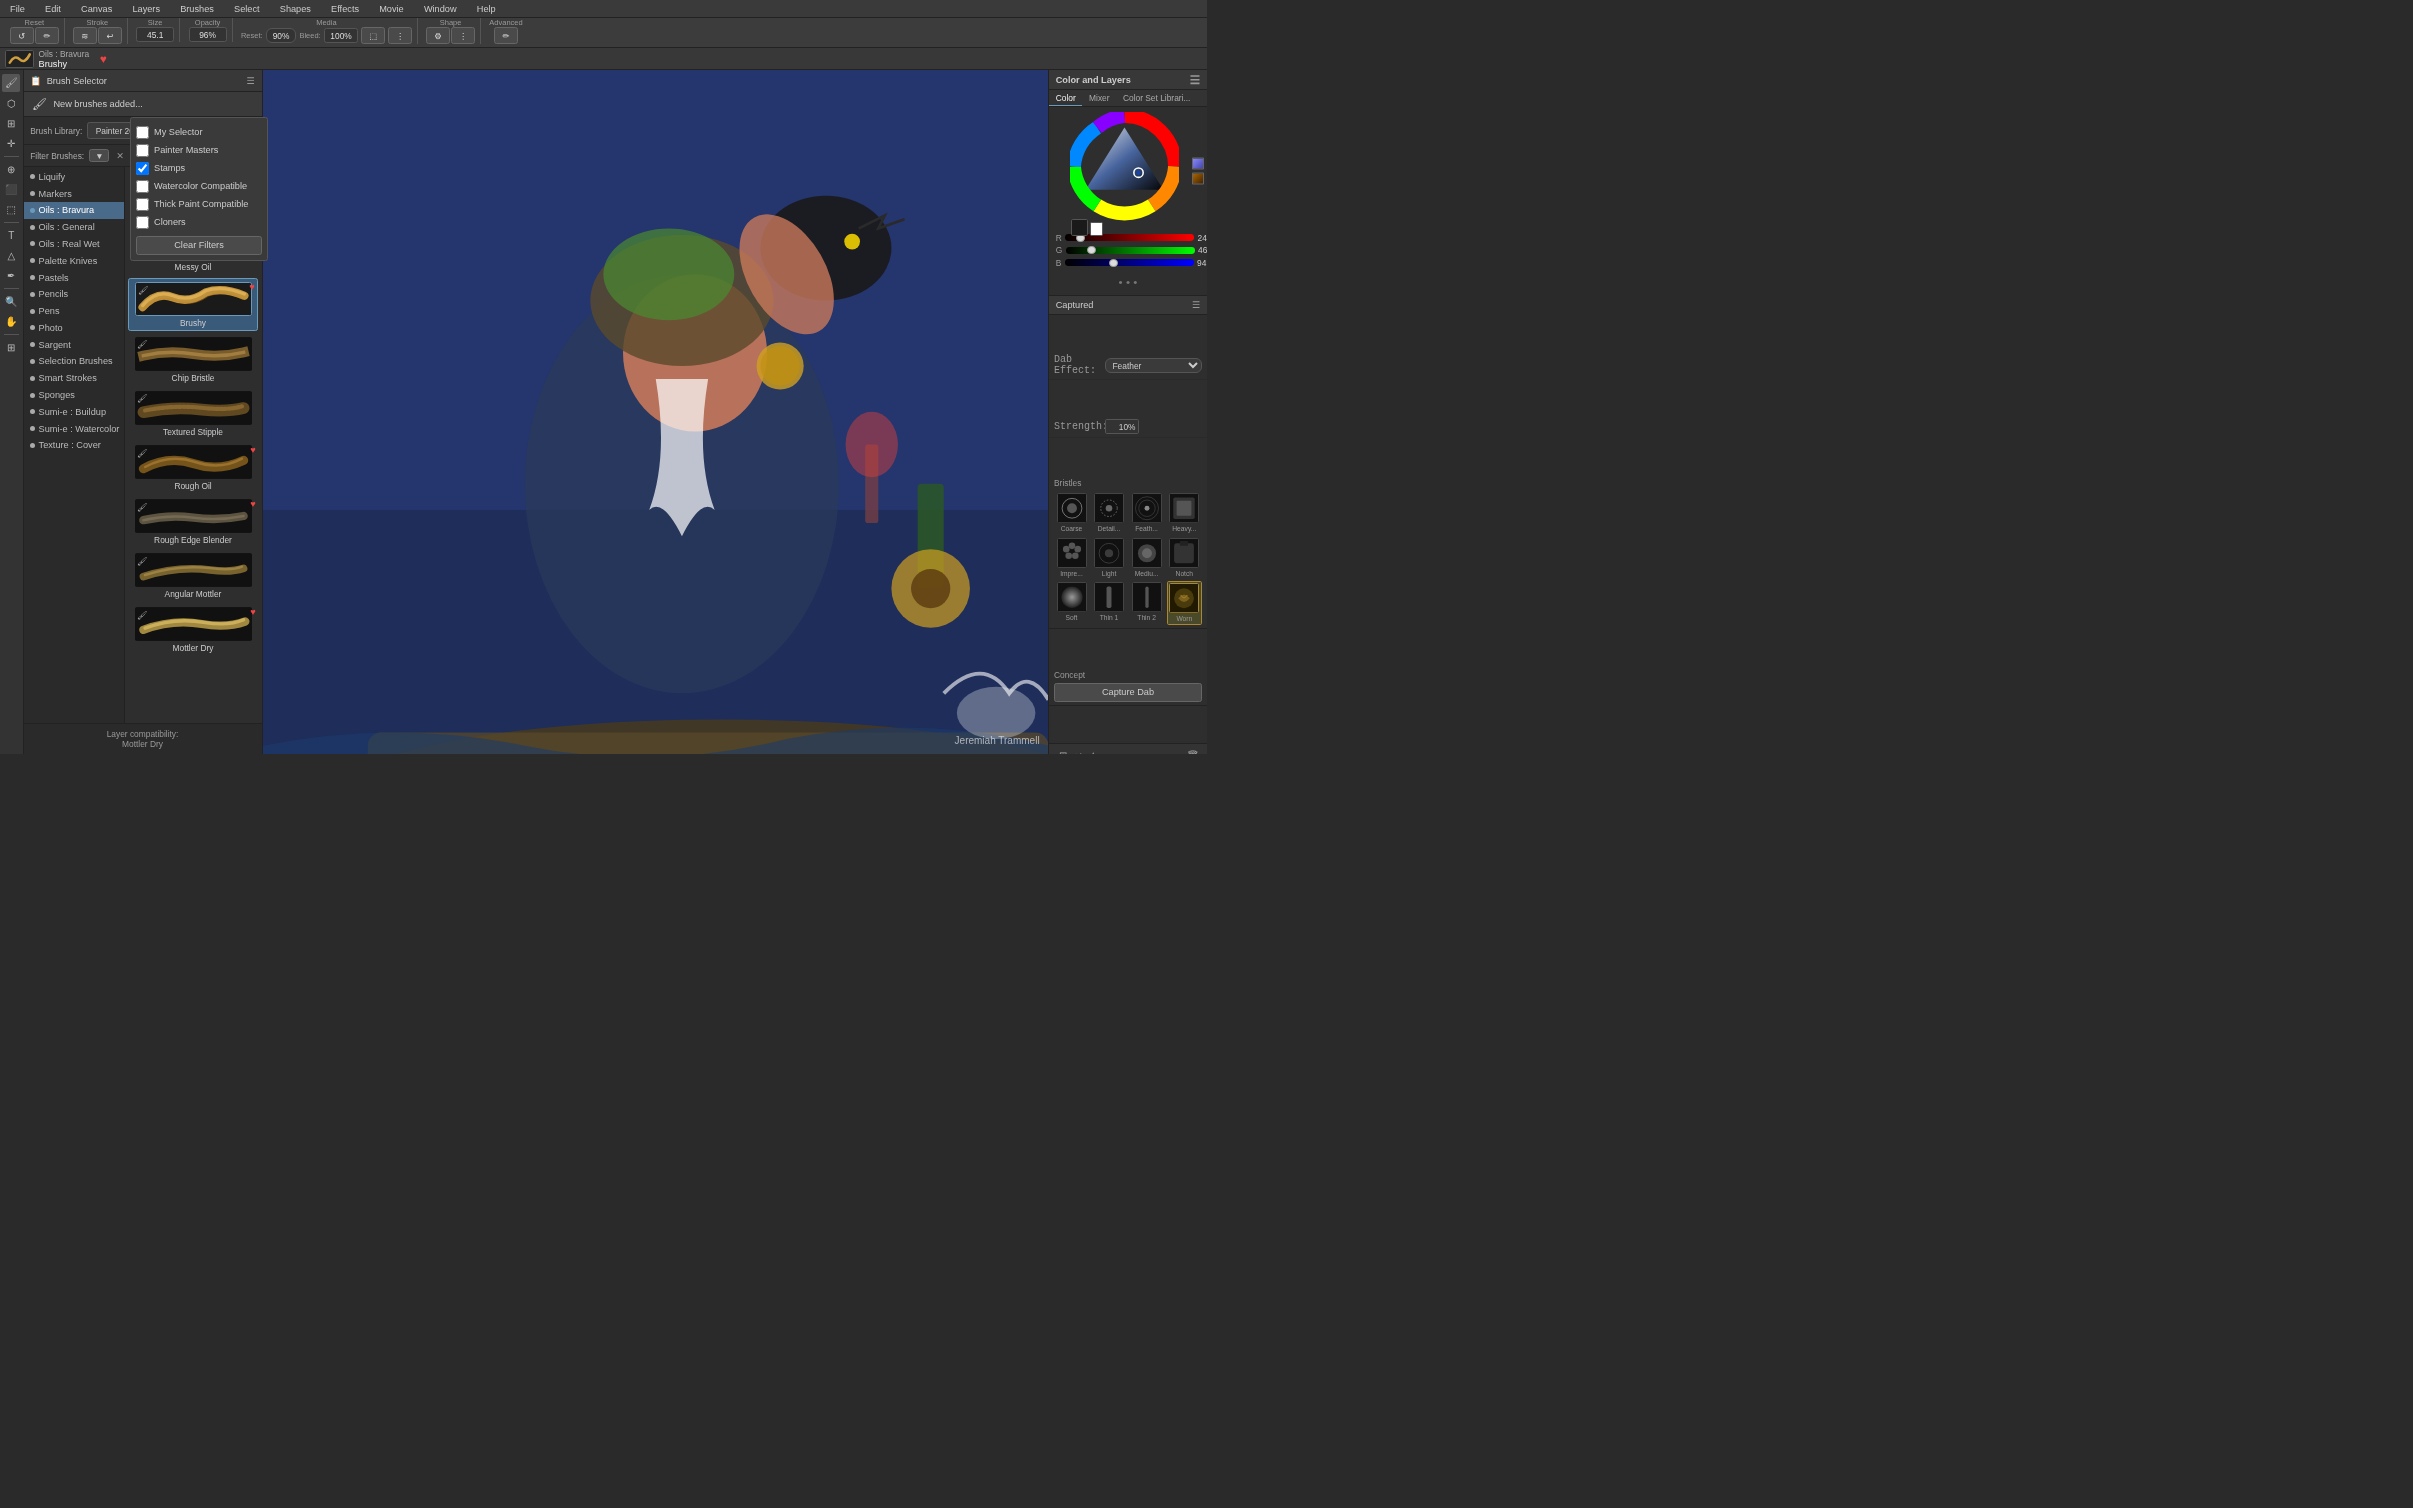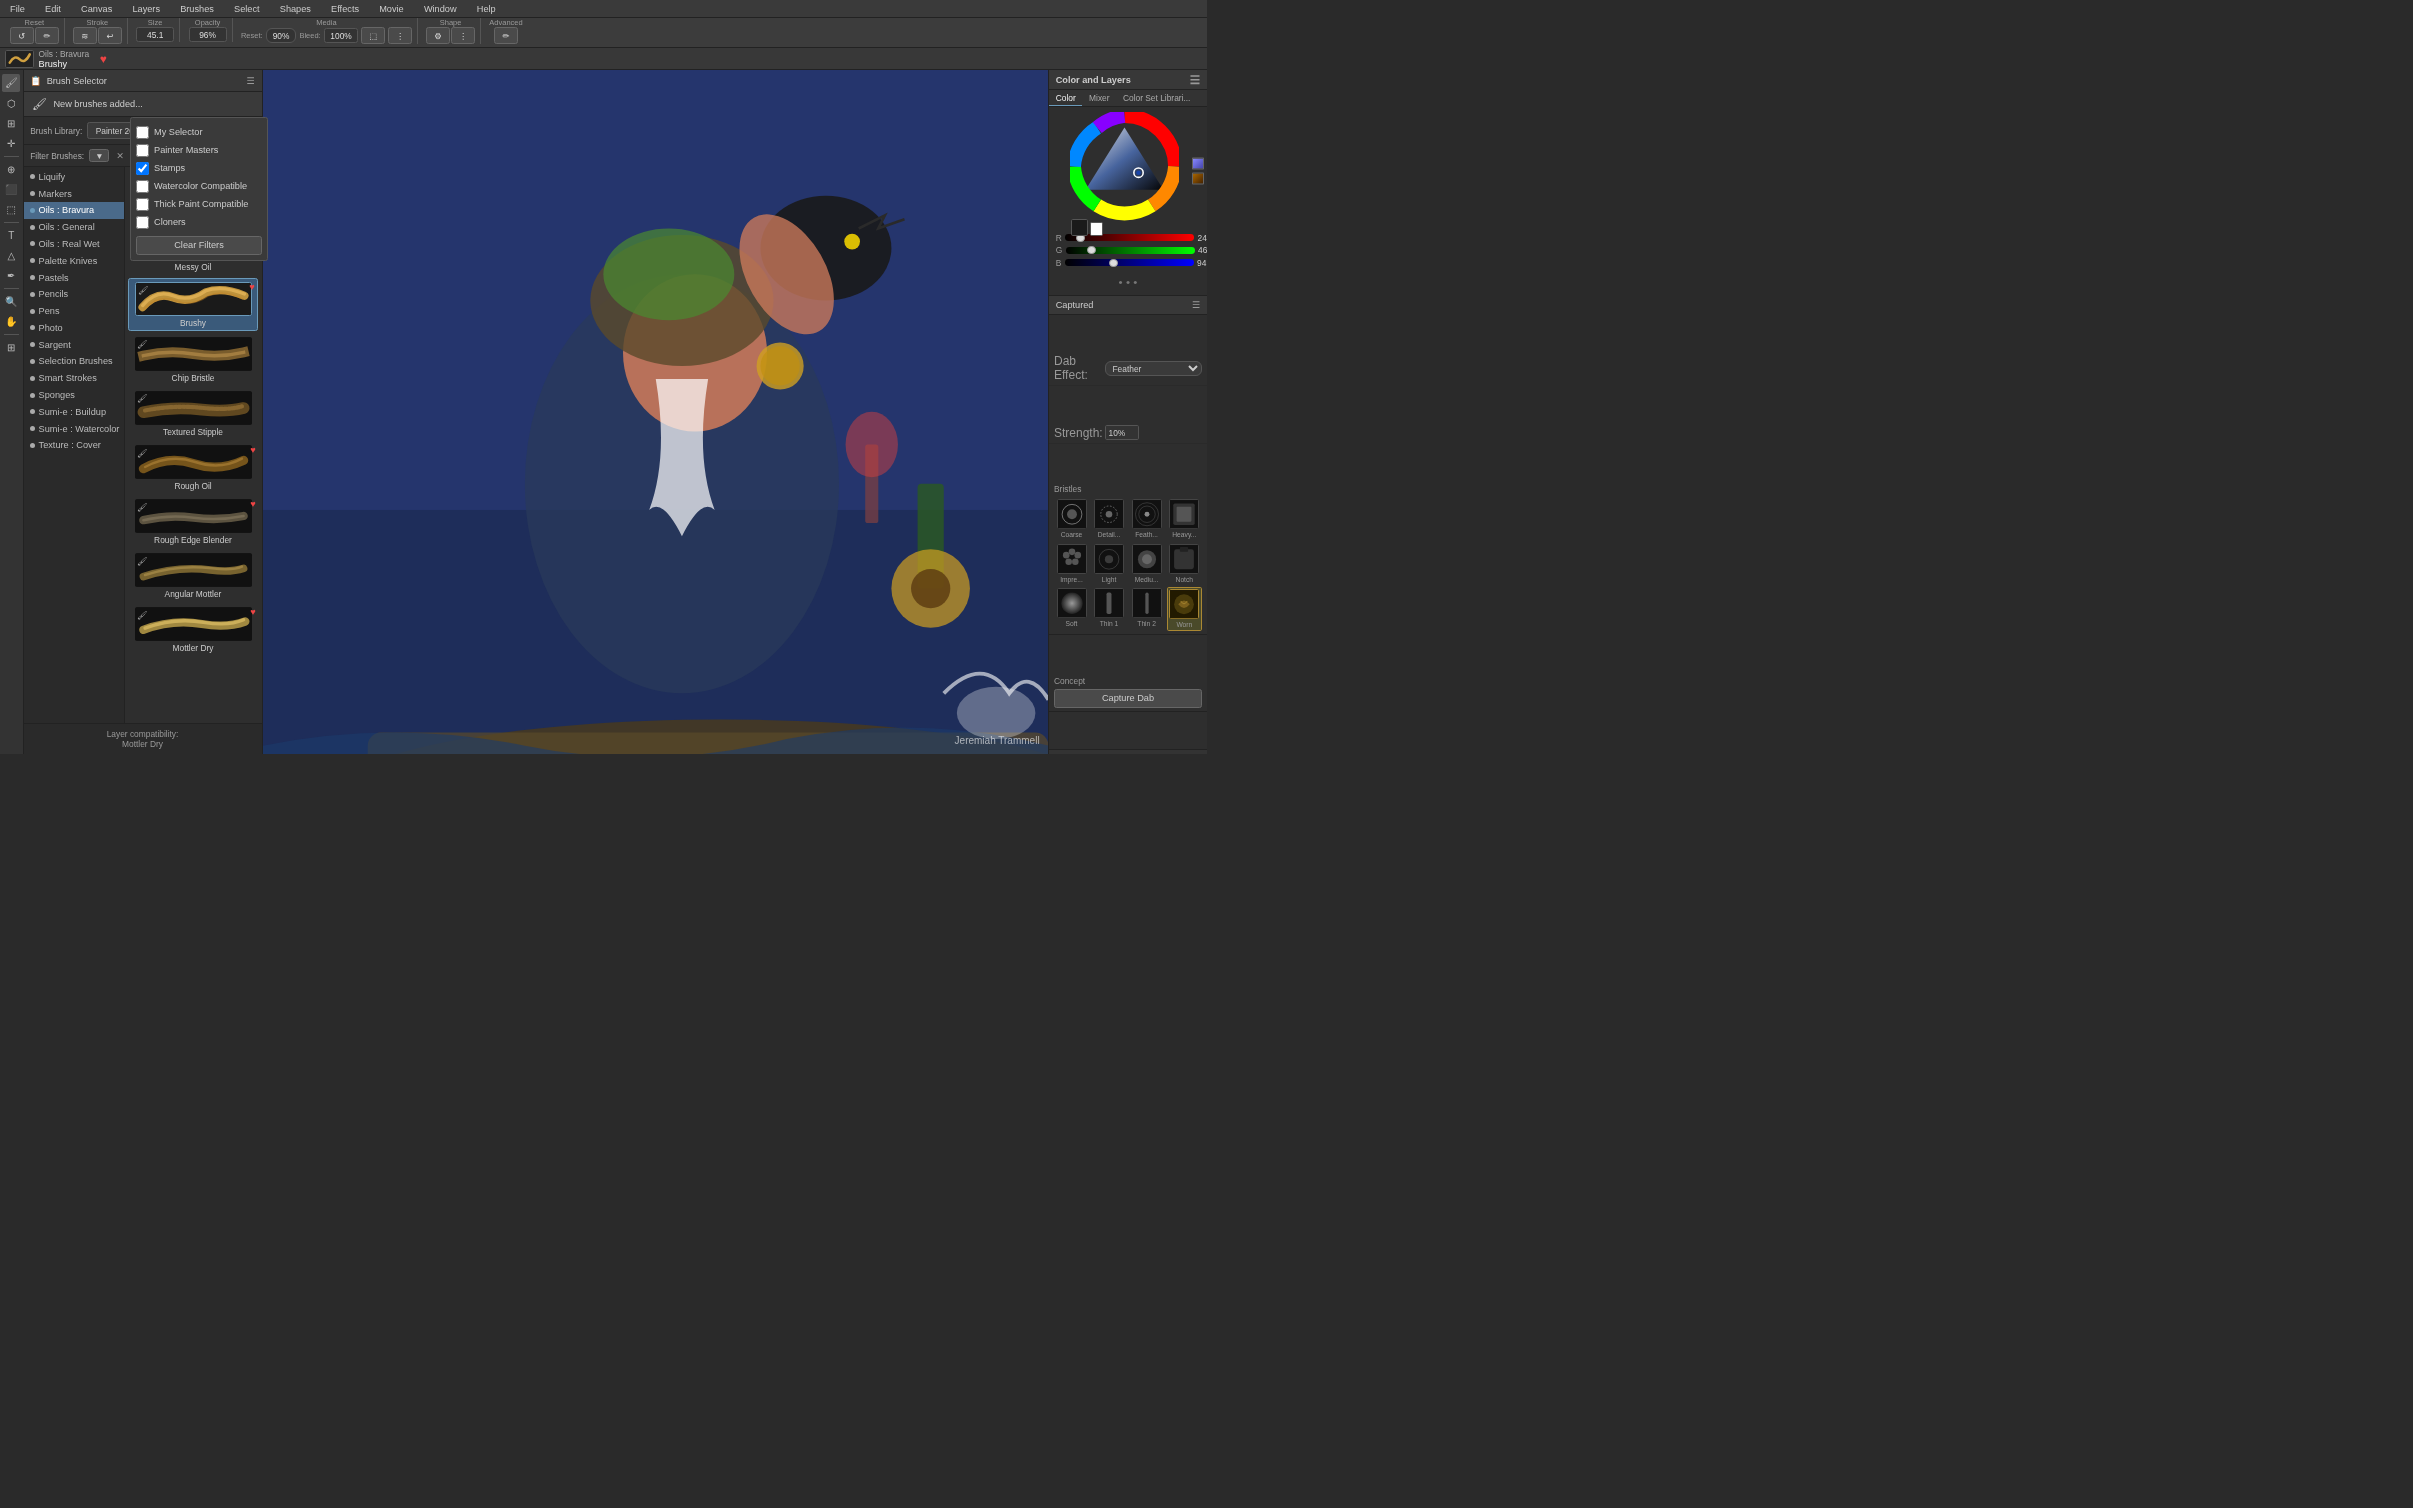--- a/index.html
+++ b/index.html
@@ -437,41 +437,41 @@
       justify-content: space-between;
       align-items: center;
     }
     .captured-row {
       display: flex;
       align-items: center;
       padding: 2.5px 5px;
       gap: 5px;
       border-bottom: 0.8px solid #2a2a2a;
     }
-    .captured-label { font-size: 12px; color: #999; width: 46px; }
+    .captured-label { font-size: 10px; color: #999; width: 46px; font-family: Liberation Mono, monospace; }
     .captured-select {
       flex: 1;
       background: #3a3a3a;
       border: 0.8px solid #555;
       border-radius: 6px;
       color: #ccc;
       font-size: 8.4px;
       padding: 0.8px 2.5px;
       height: 15px;
     }
     .captured-input {
       width: 34px;
       background: #333;
       border: 0.8px solid #555;
       border-radius: 1.7px;
       color: #ccc;
       font-size: 8.4px;
       padding: 0.8px 2.5px;
       height: 15px;
-      text-align: left;
+      text-align: right;
     }
 
     
     #bristles-section {
       padding: 3.4px 5px;
       border-bottom: 0.8px solid #222;
     }
     #bristles-label {
       font-size: 8.4px;
       color: #999;

